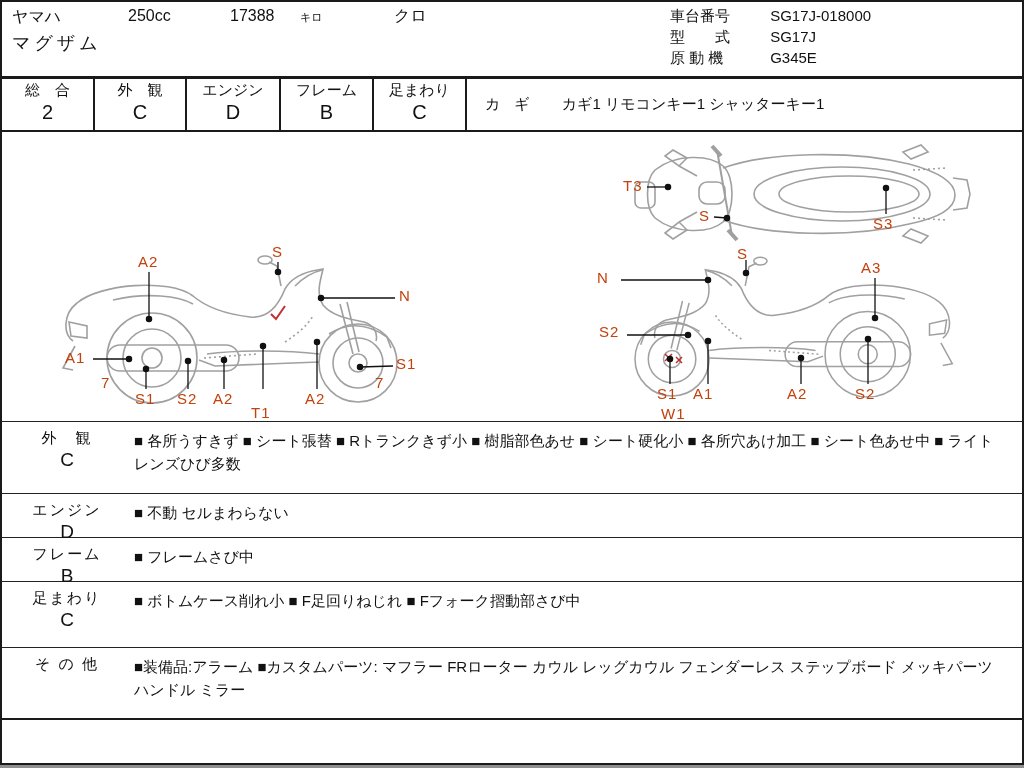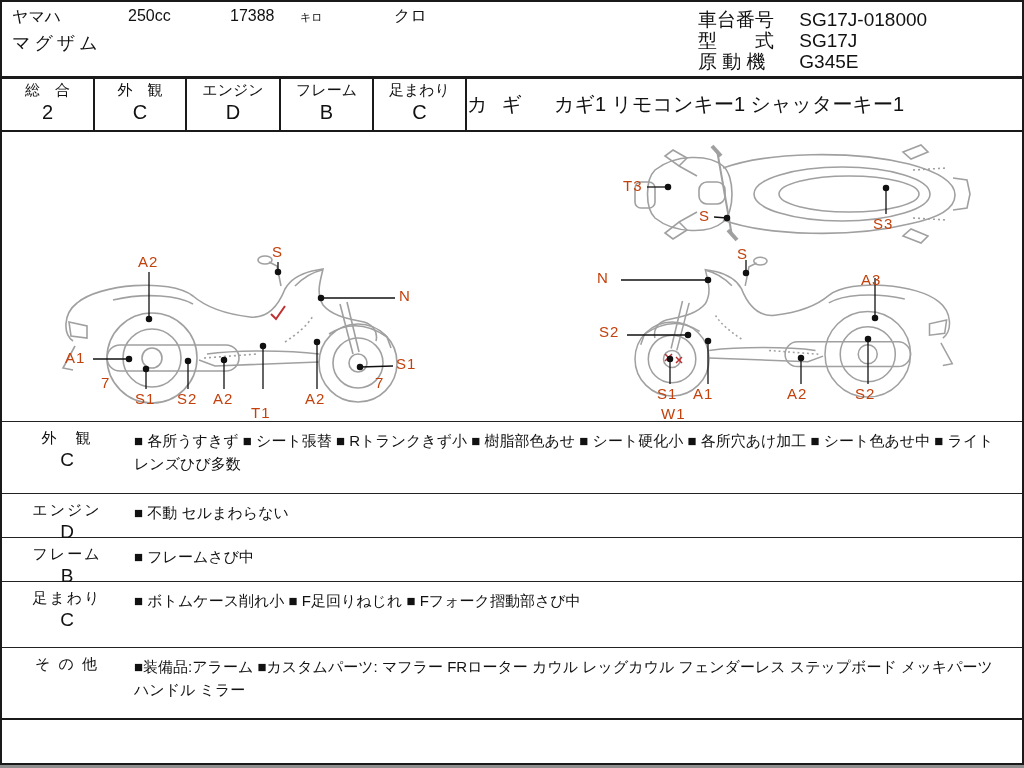--- a/index.html
+++ b/index.html
@@ -8,35 +8,35 @@
         font-family:"Liberation Sans",sans-serif;color:#111;}
   
   .header{position:absolute;top:0;left:0;right:0;height:80px;}
   .h{position:absolute;font-size:16px;white-space:nowrap;}
   .h-maker{left:10px;top:5px;}
   .h-cc{left:126px;top:5px;}
   .h-km{left:228px;top:5px;}
   .h-kmu{left:298px;top:8px;font-size:11px;}
   .h-color{left:392px;top:4px;}
   .h-model{left:10px;top:29px;font-size:18px;letter-spacing:4px;}
-  .idblock{position:absolute;left:668px;top:5px;font-size:19px;margin-left:28px;}
+  .idblock{position:absolute;left:668px;top:5px;font-size:15px;}
   .idrow{height:21px;white-space:nowrap;}
   .idrow .lbl{display:inline-block;width:96px;}
   
   .ratings{position:absolute;top:74px;left:0;right:0;height:56px;display:flex;
            border-top:3px solid #1a1a1a;border-bottom:2px solid #1a1a1a;box-sizing:border-box;text-align:center;}
   .rcell{border-right:2px solid #1a1a1a;display:flex;flex-direction:column;
          align-items:center;box-sizing:border-box;}
   .rcell .rlabel{font-size:15px;margin-top:2px;}
   .rcell .rvalue{font-size:20px;margin-top:1px;}
   .w0{width:93px}.w1{width:92px}.w2{width:94px}.w3{width:93px}.w4{width:93px}
   .sec{flex:1;display:flex;flex-direction:column;box-sizing:border-box;}
   .secrow1{height:26px;border-bottom:1.5px solid #1a1a1a;display:flex;align-items:center;
            font-size:15px;padding-left:8px;box-sizing:border-box;white-space:nowrap;}
-  .secrow2{flex:1;display:flex;align-items:center;font-size:20px;box-sizing:border-box;}
+  .secrow2{flex:1;display:flex;align-items:center;font-size:15px;padding-left:18px;box-sizing:border-box;}
   .secitem{margin-left:14px;}
   .secitem .dash{margin-left:9px;}
   .xmark{font-weight:bold;}
   .keyslabel{letter-spacing:14px;margin-right:18px;}
   
   .diagram{position:absolute;top:130px;left:0;right:0;height:289px;}
   .view{position:absolute;}
   .view svg{position:absolute;left:0;top:0;}
   .v-top{left:615px;top:10px;width:360px;height:105px;}
   .v-left{left:55px;top:110px;width:420px;height:180px;}
@@ -243,21 +243,21 @@
             <circle cx="121" cy="101" r="2.6"></circle>
           <path d="M214,144 L214,119" fill="none"></path>
             <circle cx="214" cy="118" r="2.6"></circle>
           <path d="M281,144 L281,100" fill="none"></path>
             <circle cx="281" cy="99" r="2.6"></circle>
         </g>
       </svg>
       <div class="labels">
           <span class="dlabel" style="left: 150px; top: 6px;">S</span>
           <span class="dlabel" style="left: 10px; top: 30px;">N</span>
-          <span class="dlabel" style="left: 274px; top: 32px;">A3</span>
+          <span class="dlabel" style="left: 274px; top: 20px;">A3</span>
           <span class="dlabel" style="left: 12px; top: 84px;">S2</span>
           <span class="dlabel" style="left: 70px; top: 146px;">S1</span>
           <span class="dlabel" style="left: 66px; top: 166px; margin-left: 8px;">W1</span>
           <span class="dlabel" style="left: 106px; top: 146px;">A1</span>
           <span class="dlabel" style="left: 200px; top: 146px;">A2</span>
           <span class="dlabel" style="left: 268px; top: 146px;">S2</span>
         </div>
     </div>
   </div>
 

